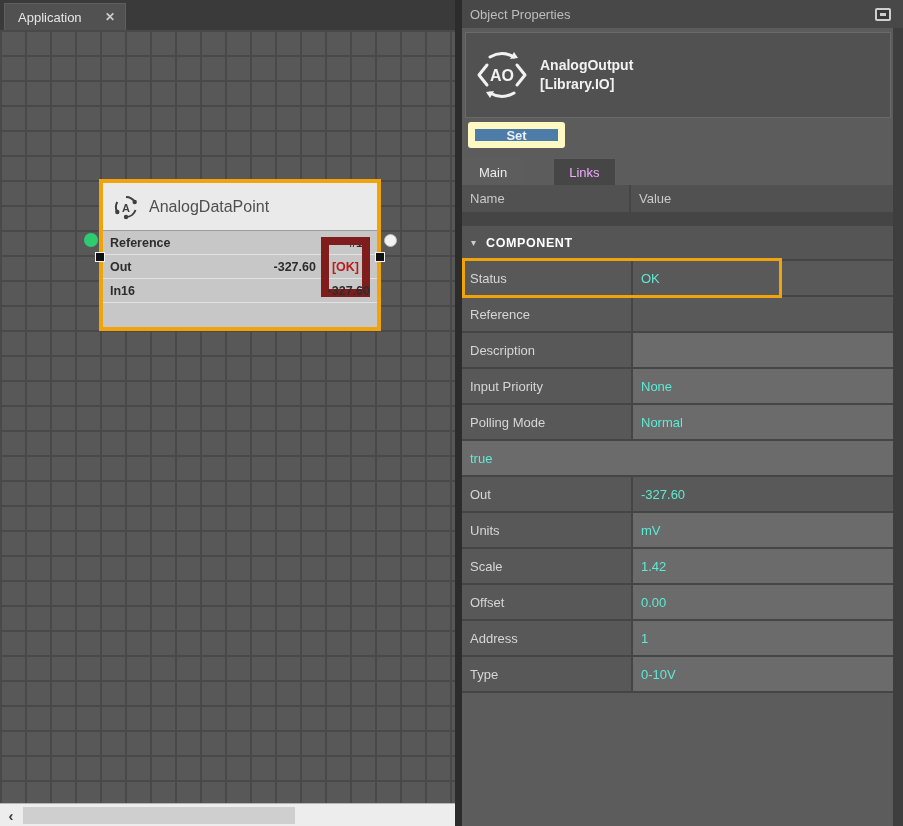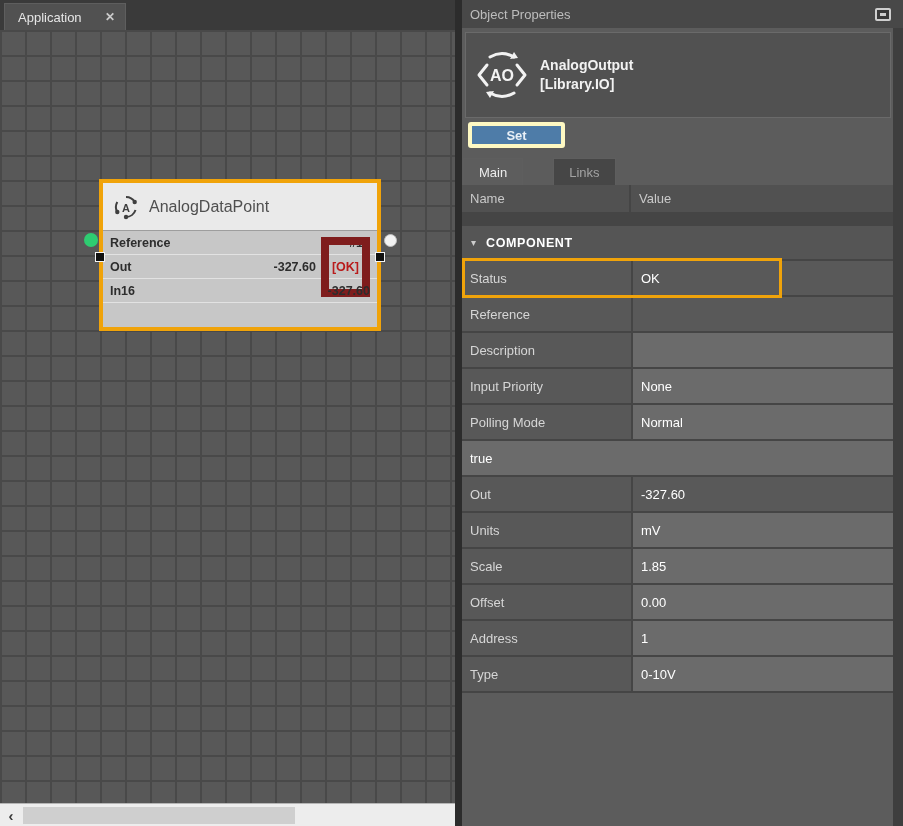--- a/index.html
+++ b/index.html
@@ -58,43 +58,43 @@
   .win-icon { margin-left:auto; margin-right:12px; width:16px; height:13px; border:2px solid #cfcfcf;
               border-radius:2px; background:#3a3a3a; position:relative; cursor:pointer; }
   .win-icon::after { content:""; position:absolute; left:3px; top:3px; width:6px; height:3px; background:#cfcfcf; }
 
   .object-card { position:absolute; left:3px; top:32px; width:426px; height:86px; background:#515151;
                  border:1px solid #6a6a6a; display:flex; align-items:center; }
   .ao-icon { margin-left:8px; width:56px; height:56px; flex:0 0 auto; }
   .object-text { margin-left:10px; font-size:14px; font-weight:bold; color:#f2f2f2; line-height:19px; }
 
   .set-button { position:absolute; left:6px; top:122px; width:97px; height:26px; background:#4e7ca8;
-                border:4px solid #fef9c3; border-radius:3px; color:#e9f0f7; font-size:13px; font-weight:bold;
+                border:7px solid #fef9c3; border-radius:3px; color:#e9f0f7; font-size:13px; font-weight:bold;
                 display:flex; align-items:center; justify-content:center; cursor:pointer; }
 
   .tabs { position:absolute; left:1px; top:158px; height:27px; display:flex;gap:28px; }
   .ptab { height:27px; padding:0 15px; display:flex; align-items:center; font-size:13px;
           border:1px solid #5e5e5e; border-bottom:none; cursor:pointer; }
   .ptab.active { background:#5d5d5d; color:#ececec; }
-  .ptab.inactive { background:#464646; color:#a3a3a3; margin-left:2px; }
+  .ptab.inactive { background:#464646; color:#f0abfc; margin-left:2px; }
 
   .prop-table { position:absolute; left:0; top:185px; width:431px; background:#454545; }
   .t-header { height:27px; background:#515151; display:flex; margin-bottom:14px; }
   .t-header .hc { font-size:13px; color:#c9c9c9; display:flex; align-items:center; }
   .t-header .hc1 { width:169px; padding-left:8px; border-right:2px solid #454545; }
   .t-header .hc2 { flex:1; padding-left:8px; }
   .t-section { height:33px; background:#555555; display:flex; align-items:center; margin-bottom:2px; }
   .t-section .tri { margin-left:9px; font-size:10px; color:#cccccc; }
   .t-section .sec-label { margin-left:10px; font-size:12.5px; font-weight:bold; color:#ffffff; letter-spacing:0.6px; }
 
   .t-row { height:34px; display:flex; margin-bottom:2px; position:relative; }
   .t-row .name-cell { width:169px; background:#585858; display:flex; align-items:center; padding-left:8px;
                       font-size:13px; color:#d6d6d6; margin-right:2px; }
   .t-row .value-cell { flex:1; background:#6b6b6b; display:flex; align-items:center; padding-left:8px;
-                       font-size:13px; color:#ffffff; }
+                       font-size:13px; color:#5eead4; }
   .t-row.dark .value-cell { background:#595959; }
   .row-highlight { position:absolute; left:0; top:-3px; width:320px; height:40px;
                    border:3px solid #F0A30A; pointer-events:none; z-index:3; }
 
   .v-scroll-strip { position:absolute; left:431px; top:28px; width:10px; height:798px; background:#3e3e3e; }
 </style>
 </head>
 <body>
 
 <div class="app">
@@ -223,21 +223,21 @@
       <div class="t-row dark">
         <div class="name-cell">Out</div>
         <div class="value-cell">-327.60</div>
       </div>
       <div class="t-row">
         <div class="name-cell">Units</div>
         <div class="value-cell">mV</div>
       </div>
       <div class="t-row">
         <div class="name-cell">Scale</div>
-        <div class="value-cell">1.85</div>
+        <div class="value-cell">1.42</div>
       </div>
       <div class="t-row">
         <div class="name-cell">Offset</div>
         <div class="value-cell">0.00</div>
       </div>
       <div class="t-row">
         <div class="name-cell">Address</div>
         <div class="value-cell">1</div>
       </div>
       <div class="t-row">

